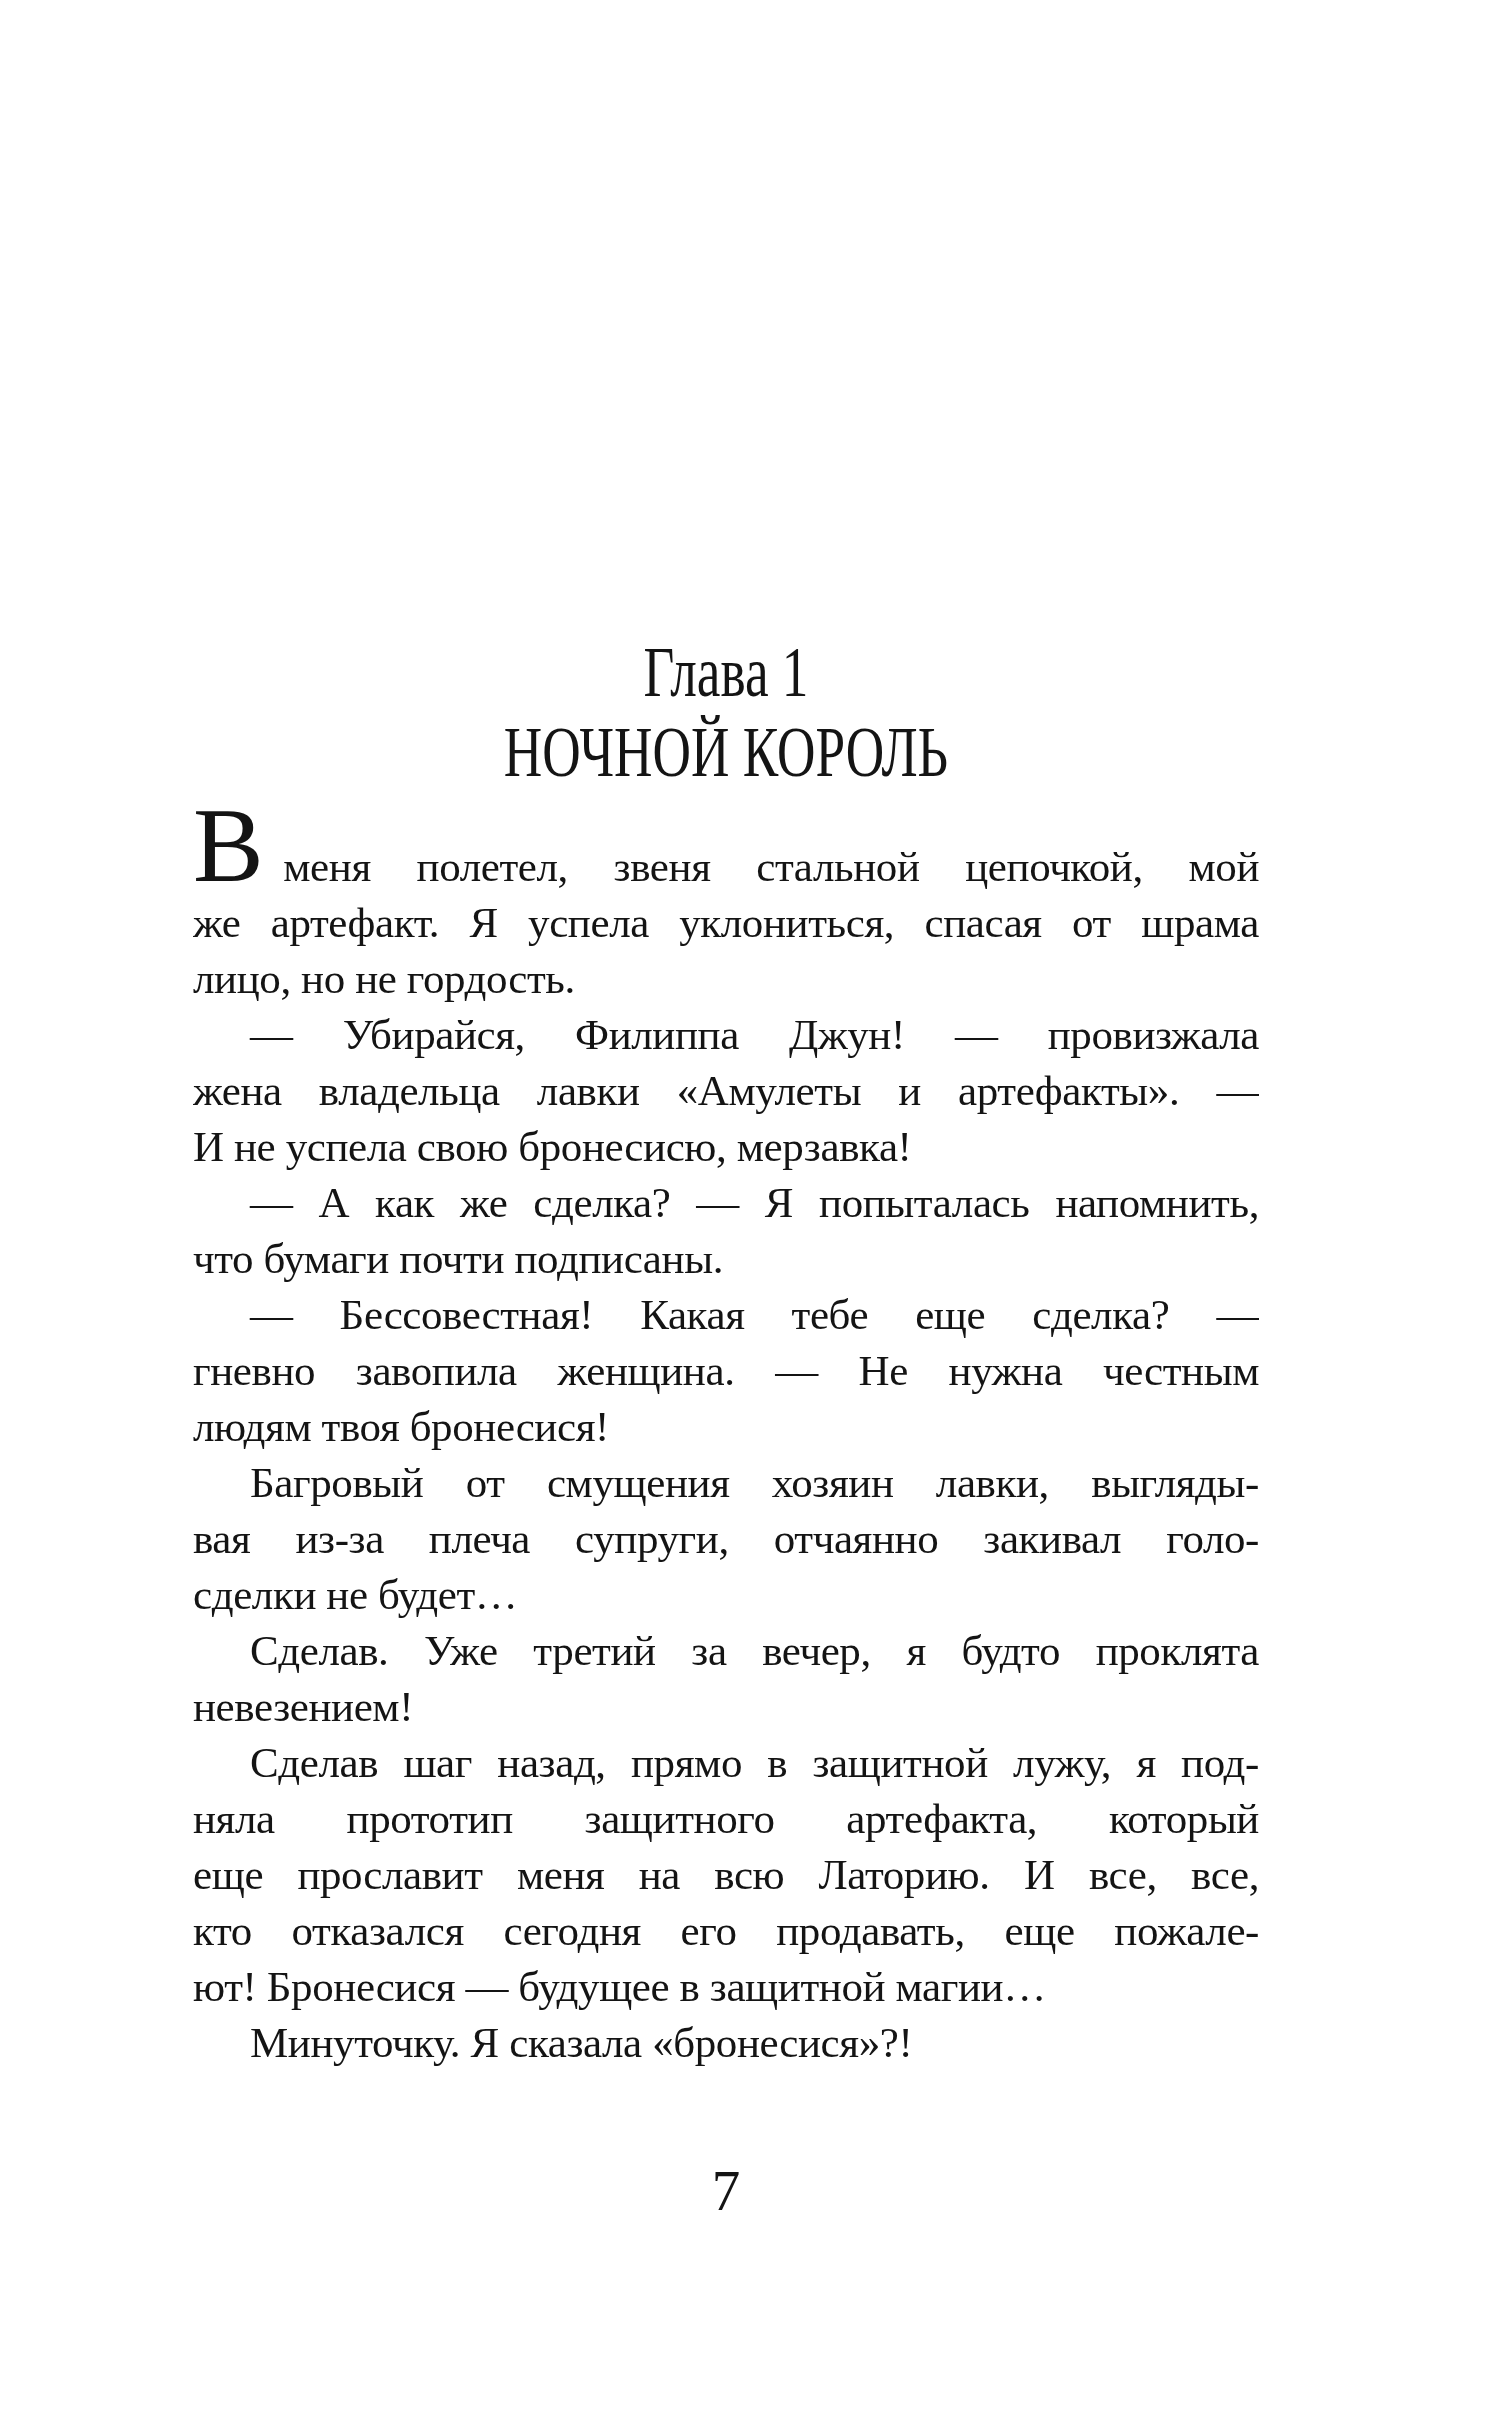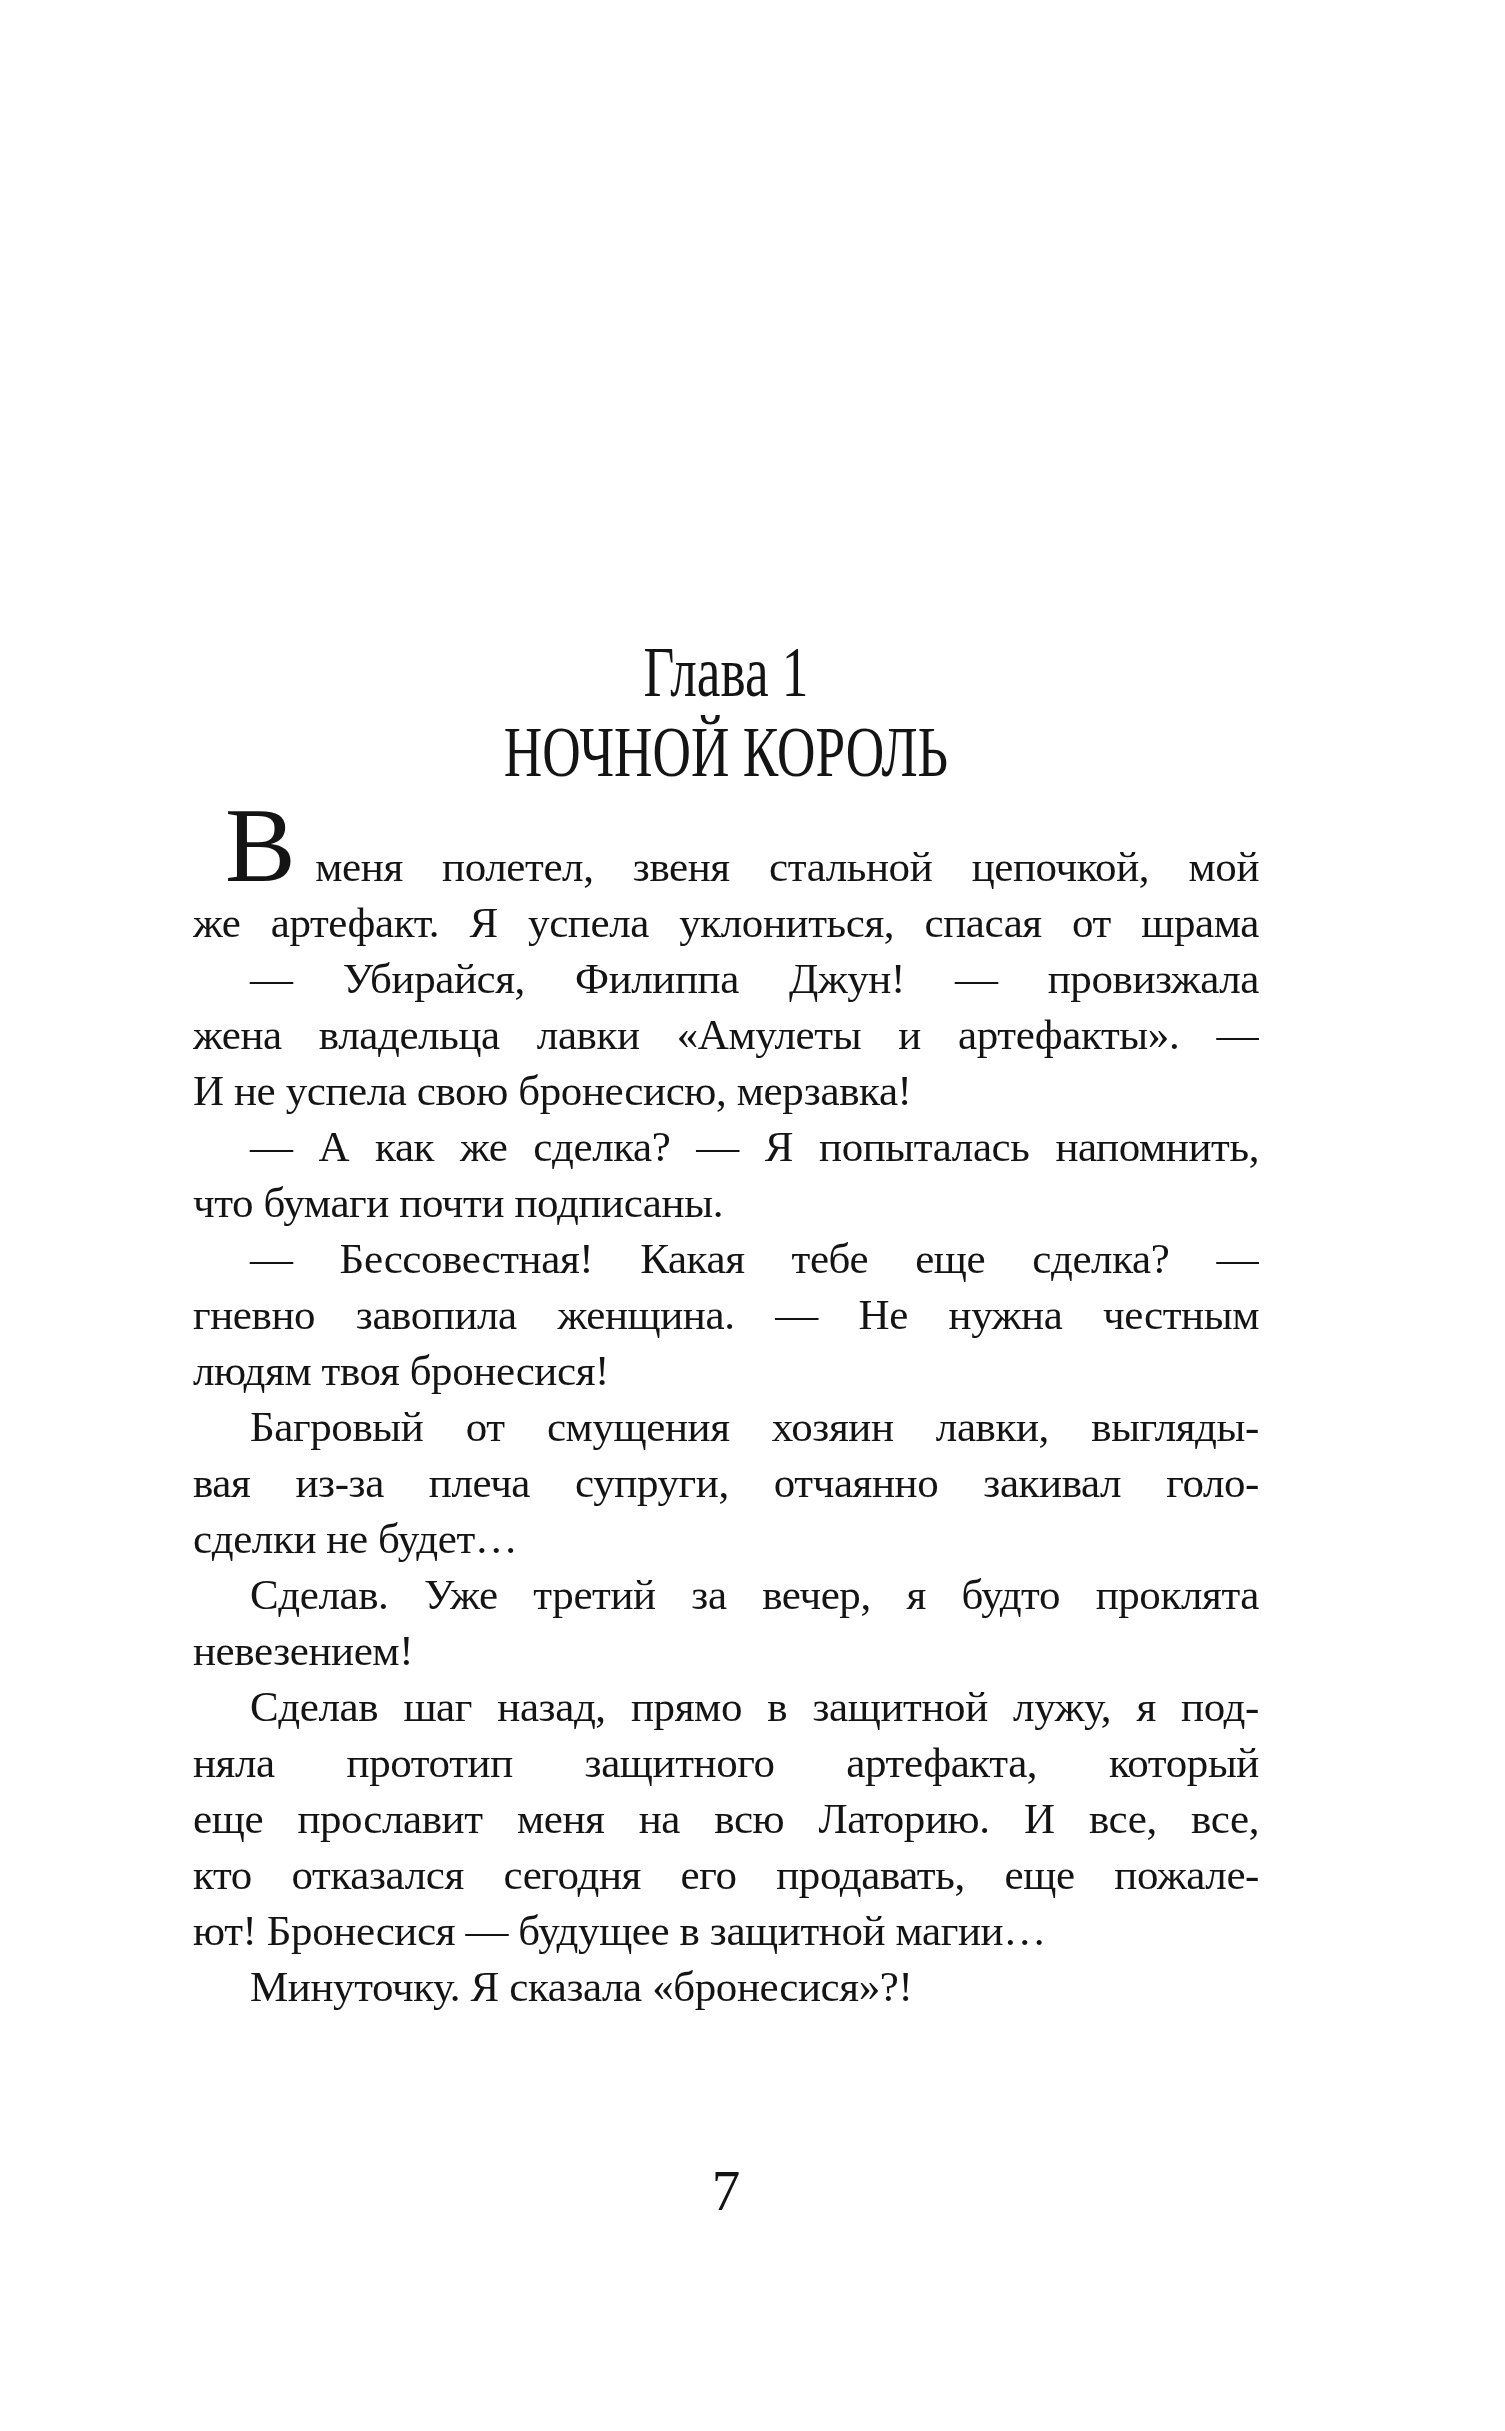--- a/index.html
+++ b/index.html
@@ -39,21 +39,21 @@
   }
   .line {
     height: 56px;
     line-height: 56px;
     text-align: justify;
     text-align-last: justify;
     overflow: hidden;
   }
   .line.last { text-align-last: left; }
   .line.indent { padding-left: 57px; }
-  .line.has-dropcap { overflow: visible; margin-left: 32px; }
+  .line.has-dropcap { overflow: visible; }
   .dropcap {
     font-size: 106px;
     line-height: 0;
     margin-right: 19.6px;
     letter-spacing: 0;
   }
   .page-number {
     position: absolute;
     top: 2162px;
     left: 193px;
@@ -70,20 +70,21 @@
 
   <div class="chapter-head">
     <span class="chapter-title">Глава 1</span>
     <span class="chapter-subtitle">НОЧНОЙ КОРОЛЬ</span>
   </div>
 
   <div class="body-text">
       <div class="paragraph">
         <div class="line has-dropcap"><span class="dropcap">В</span><span>меня полетел, звеня стальной цепочкой, мой</span></div>
         <div class="line">же артефакт. Я успела уклониться, спасая от шрама</div>
+        <div class="line last">лицо, но не гордость.</div>
       </div>
       <div class="paragraph">
         <div class="line indent">— Убирайся, Филиппа Джун! — провизжала</div>
         <div class="line">жена владельца лавки «Амулеты и артефакты». —</div>
         <div class="line last">И не успела свою бронесисю, мерзавка!</div>
       </div>
       <div class="paragraph">
         <div class="line indent">— А как же сделка? — Я попыталась напомнить,</div>
         <div class="line last">что бумаги почти подписаны.</div>
       </div>

